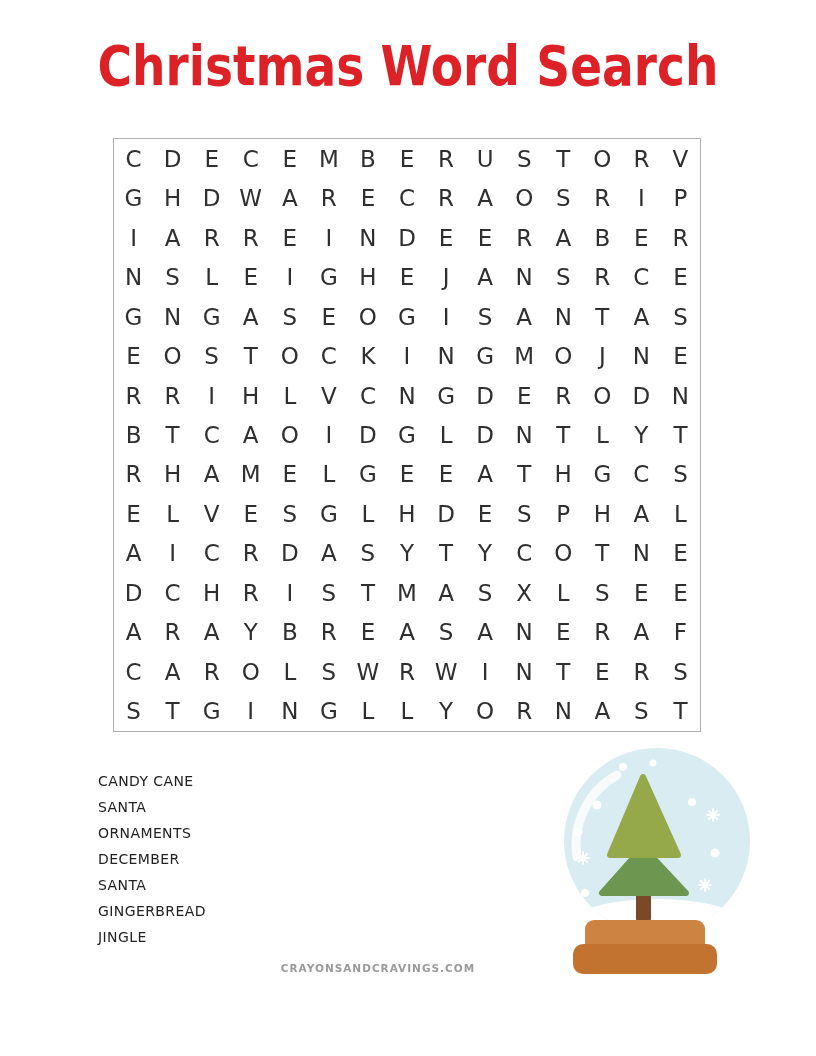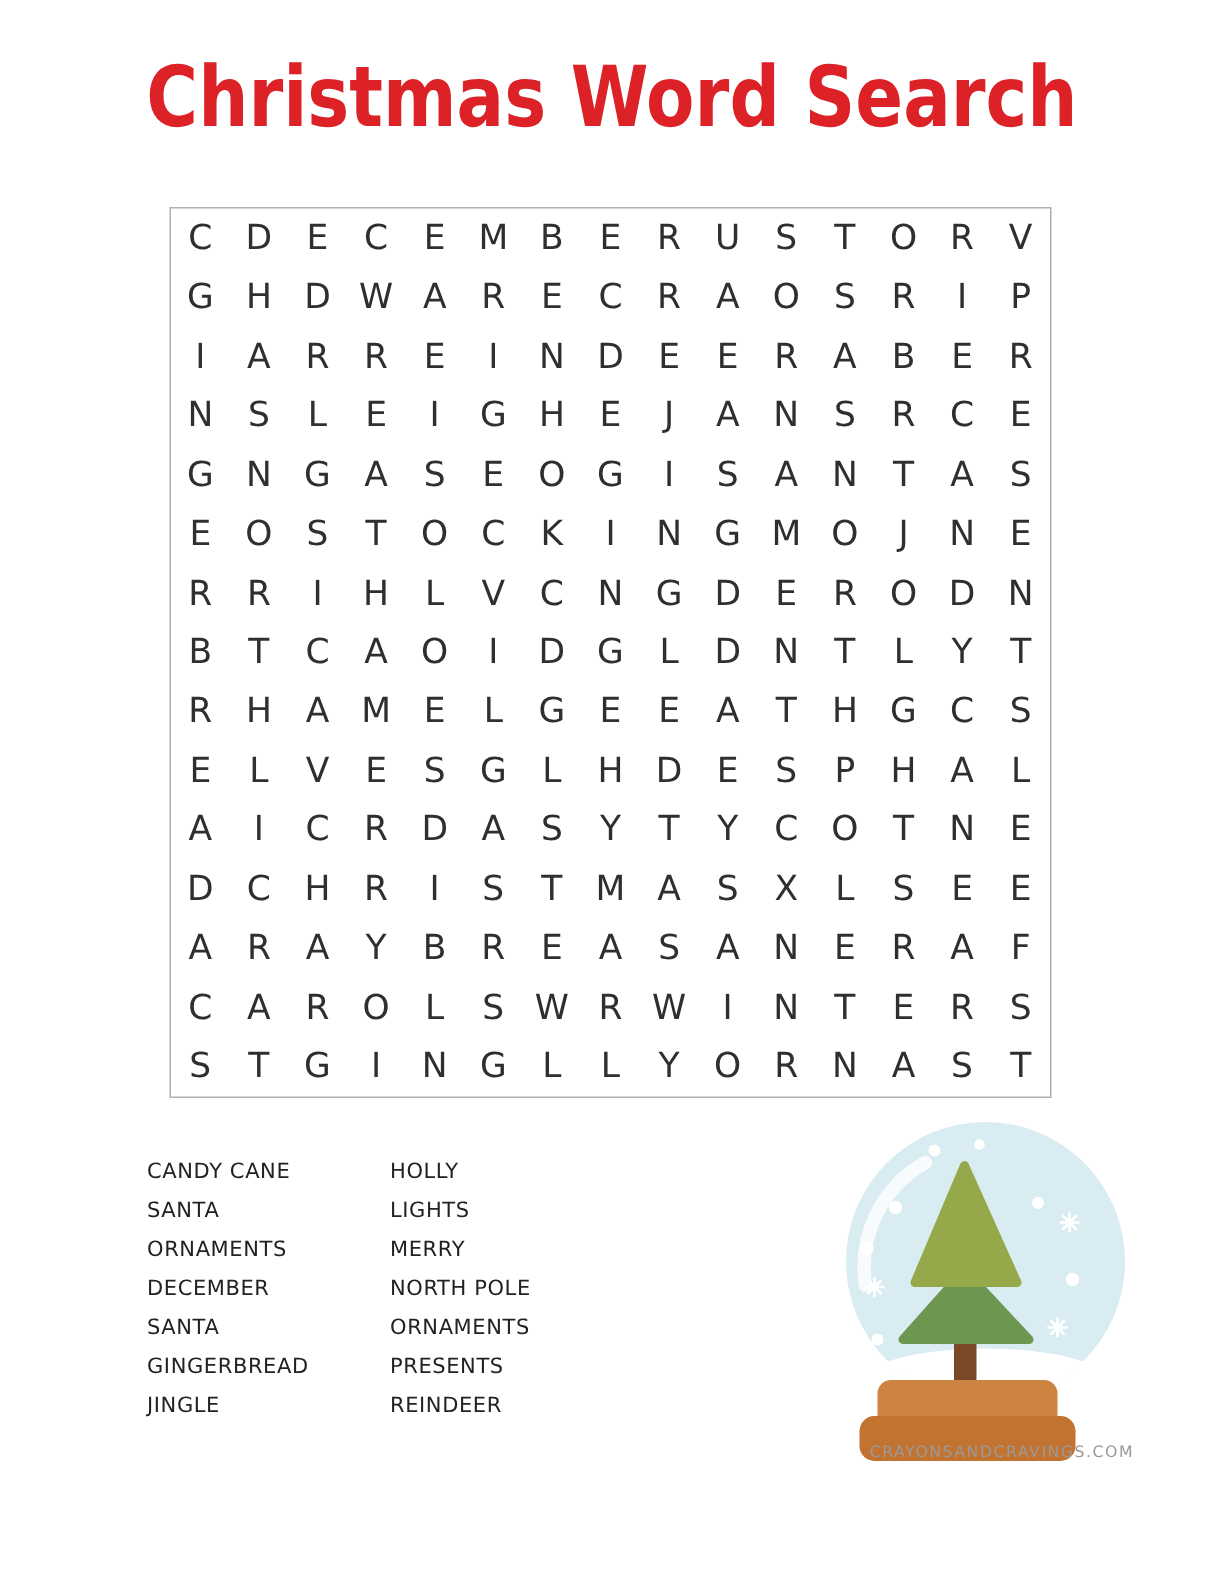--- a/index.html
+++ b/index.html
@@ -76,24 +76,25 @@
   .word-col.col-0 { left: 98px; }
   .word-col.col-1 { left: 260px; }
   .word-col.col-2 { left: 420px; }
 
   
   .footer {
     position: absolute;
     top: 962px;
     left: 0;
     width: 756px;
-    text-align: right;
+    text-align: center;
     font-size: 10.5px;
     letter-spacing: 1px;
     color: var(--footer-gray, #9a9a9a);
+    font-weight: bold;
   }
 
   
   .snowglobe {
     position: absolute;
     left: 545px;
     top: 745px;
     width: 230px;
     height: 240px;
   }
@@ -346,29 +347,20 @@
 
   <ul class="word-col col-0">
       <li>CANDY CANE</li>
       <li>SANTA</li>
       <li>ORNAMENTS</li>
       <li>DECEMBER</li>
       <li>SANTA</li>
       <li>GINGERBREAD</li>
       <li>JINGLE</li>
     </ul>
-  <ul class="word-col col-1">
-      <li>HOLLY</li>
-      <li>LIGHTS</li>
-      <li>MERRY</li>
-      <li>NORTH POLE</li>
-      <li>ORNAMENTS</li>
-      <li>PRESENTS</li>
-      <li>REINDEER</li>
-    </ul>
 
   <svg class="snowglobe" viewBox="0 0 230 240" xmlns="http://www.w3.org/2000/svg" aria-hidden="true">
     <defs>
       <clipPath id="globe-clip">
         <circle cx="112" cy="96" r="93"></circle>
       </clipPath>
     </defs>
 
     <circle class="glass" cx="112" cy="96" r="93"></circle>
 

